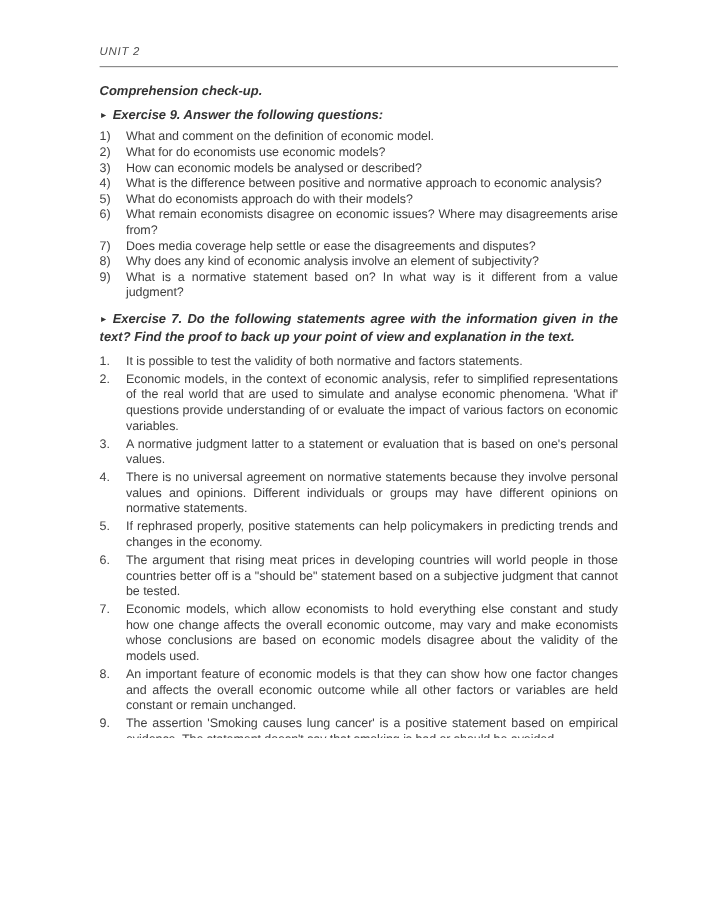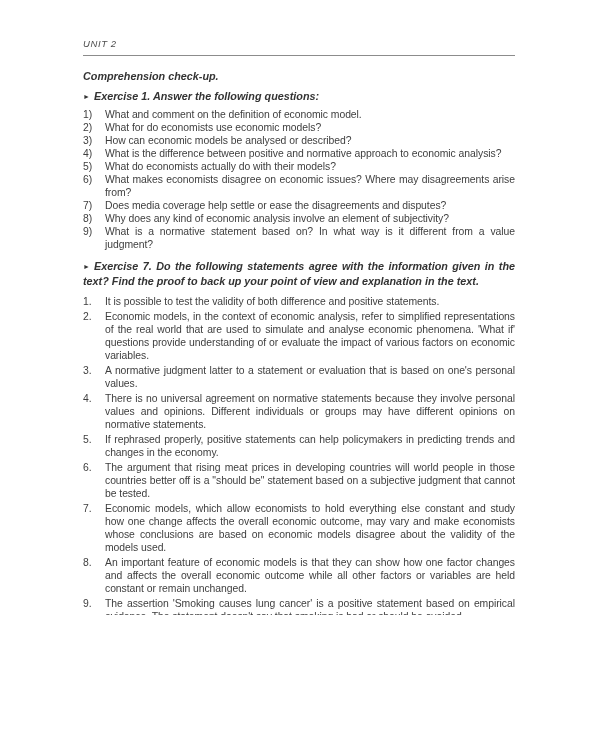--- a/index.html
+++ b/index.html
@@ -105,21 +105,21 @@
   <div class="content">
 
     <div class="unit-header">UNIT 2</div>
     <hr class="unit-rule">
 
 
     <div class="section-title">Comprehension check-up.</div>
 
     <div class="exercise1-block">
       <div class="exercise-title">
-        <span class="marker">►</span><span>Exercise 1. Answer the following questions:</span>
+        <span class="marker">►</span><span>Exercise 9. Answer the following questions:</span>
       </div>
       <div class="q-list">
 
           <div class="list-item">
             <span class="item-num">1)</span>
             <span class="item-text">What and comment on the definition of economic model.</span>
           </div>
 
           <div class="list-item">
             <span class="item-num">2)</span>
@@ -131,26 +131,26 @@
             <span class="item-text">How can economic models be analysed or described?</span>
           </div>
 
           <div class="list-item">
             <span class="item-num">4)</span>
             <span class="item-text">What is the difference between positive and normative approach to economic analysis?</span>
           </div>
 
           <div class="list-item">
             <span class="item-num">5)</span>
-            <span class="item-text">What do economists actually do with their models?</span>
+            <span class="item-text">What do economists approach do with their models?</span>
           </div>
 
           <div class="list-item">
             <span class="item-num">6)</span>
-            <span class="item-text">What makes economists disagree on economic issues? Where may disagreements arise from?</span>
+            <span class="item-text">What remain economists disagree on economic issues? Where may disagreements arise from?</span>
           </div>
 
           <div class="list-item">
             <span class="item-num">7)</span>
             <span class="item-text">Does media coverage help settle or ease the disagreements and disputes?</span>
           </div>
 
           <div class="list-item">
             <span class="item-num">8)</span>
             <span class="item-text">Why does any kind of economic analysis involve an element of subjectivity?</span>
@@ -165,21 +165,21 @@
     </div>
 
     <div class="exercise2-block">
       <div class="exercise-title">
         <span class="marker">►</span><span>Exercise 7. Do the following statements agree with the information given in the text? Find the proof to back up your point of view and explanation in the text.</span>
       </div>
       <div class="q-list spaced">
 
           <div class="list-item">
             <span class="item-num">1.</span>
-            <span class="item-text">It is possible to test the validity of both difference and positive statements.</span>
+            <span class="item-text">It is possible to test the validity of both normative and factors statements.</span>
           </div>
 
           <div class="list-item">
             <span class="item-num">2.</span>
             <span class="item-text">Economic models, in the context of economic analysis, refer to simplified representations of the real world that are used to simulate and analyse economic phenomena. 'What if' questions provide understanding of or evaluate the impact of various factors on economic variables.</span>
           </div>
 
           <div class="list-item">
             <span class="item-num">3.</span>
             <span class="item-text">A normative judgment latter to a statement or evaluation that is based on one's personal values.</span>

